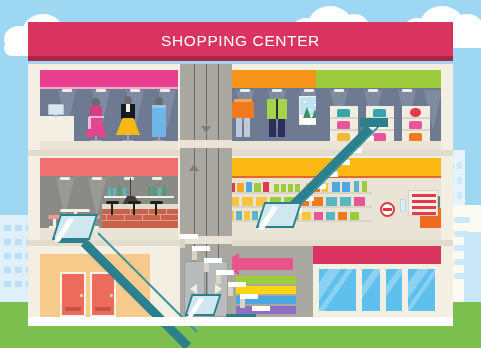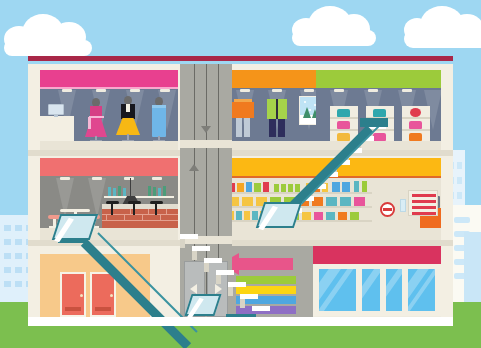--- a/index.html
+++ b/index.html
@@ -240,20 +240,23 @@
     <div class="win-row" style="left:6px;top:68px;width:16px;height:6px;background:#cde8f8;border-radius:2px;"></div>
   </div>
   <div class="bldg" style="left:464px;top:232px;width:17px;height:73px;background:#c9e6f7;"></div>
 
   <div id="ground"></div>
 
   <div id="mall">
 
     <div id="facade"></div>
 
+    <div id="banner">
+      <span id="banner-title">SHOPPING CENTER</span>
+    </div>
     <div id="banner-shadow"></div>
 
     <div class="floor" style="left:12px;top:48px;width:138px;height:82px;">
       <div class="shop-wall" style="left:0;top:18px;width:138px;height:53px;"></div>
       <div class="shop-sign" style="left:0;top:0;width:138px;height:18px;background:#e8408f;"></div>
       <div class="abs" style="left:0;top:17px;width:138px;height:2px;background:#f9a8cd;"></div>
 
       <div class="cone" style="left:18px;top:20px;"></div>
       <div class="cone" style="left:52px;top:20px;"></div>
       <div class="cone" style="left:86px;top:20px;"></div>

